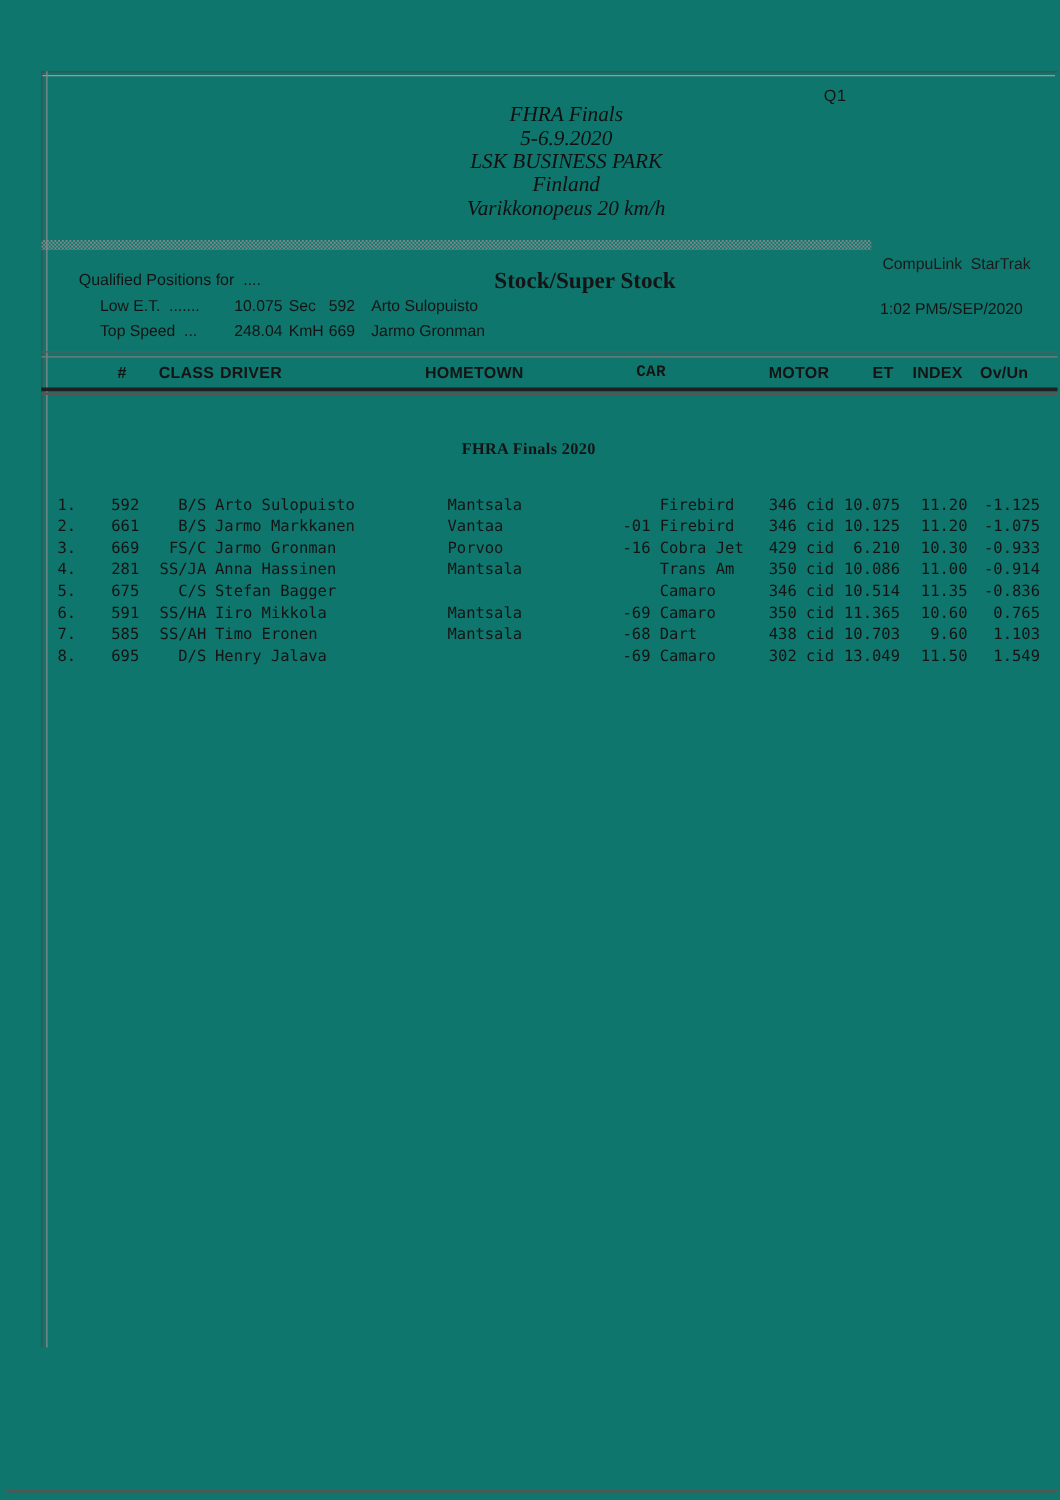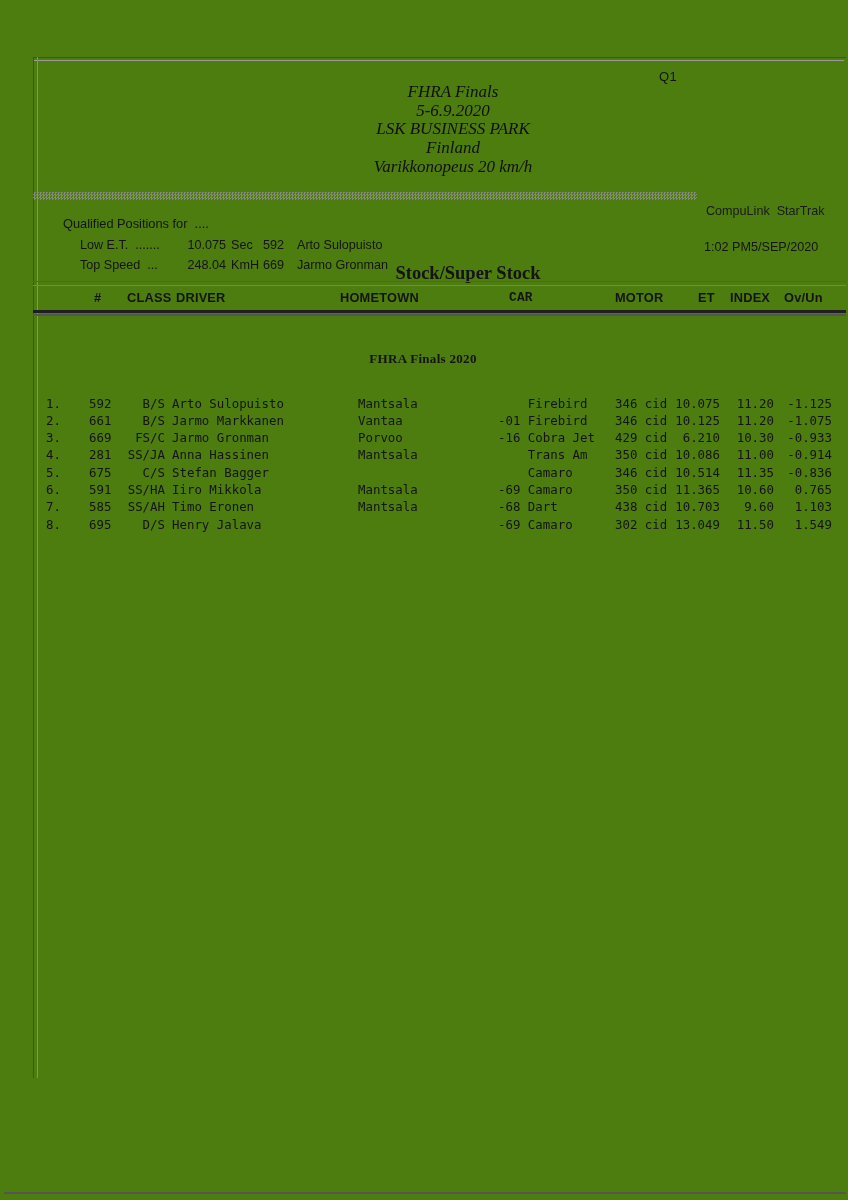--- a/index.html
+++ b/index.html
@@ -1,17 +1,17 @@
 <!DOCTYPE html>
 <html><head>
 <meta charset="utf-8">
 <title>Scanned results sheet</title>
 <style>
   html,body{margin:0;padding:0;background:#fff;}
-  .page{position:relative;width:848px;height:1200px;background:#4d7c0f;
+  .page{position:relative;width:848px;height:1200px;background:#0f766e;
         font-family:"Liberation Sans",sans-serif;color:#141414;overflow:hidden;}
 
   .ln{position:absolute;}
 
   
   .border-top-a{top:56.5px;left:33px;width:813px;height:1.5px;background:#4a4a4a;}
   .border-top-b{top:59.8px;left:33px;width:811px;height:1px;background:#9a9a9a;}
   .border-left-a{left:33px;top:57px;width:1.4px;height:1021px;background:#4a4a4a;}
   .border-left-b{left:36.6px;top:57px;width:1px;height:1021px;background:#8a8a8a;}
   .bottom-line{top:1192px;left:4px;width:842px;height:1.8px;background:#555;}
@@ -28,21 +28,21 @@
     text-align:center;font-family:"Liberation Serif",serif;font-style:italic;
     font-size:17px;line-height:18.7px;white-space:nowrap;color:#101010;}
 
   .halftone{position:absolute;top:192px;left:33px;width:664px;height:7.5px;
     background:conic-gradient(#8d8d8d 25%,transparent 0 50%,#8d8d8d 0 75%,transparent 0) 0 0/3px 3px;
     opacity:.85;}
   .compulink{position:absolute;left:706px;top:189px;font-size:12.6px;white-space:pre;color:#1a1a1a;margin-top:15px;}
 
   .qualified{position:absolute;left:63px;top:216px;font-size:12.8px;white-space:pre;}
   .class-title{position:absolute;left:468px;top:215px;transform:translateX(-50%);
-    font-family:"Liberation Serif",serif;font-weight:bold;font-size:18.5px;white-space:nowrap;margin-top:48px;}
+    font-family:"Liberation Serif",serif;font-weight:bold;font-size:18.5px;white-space:nowrap;}
 
   .stat-row{position:absolute;left:0;width:848px;height:15px;font-size:12.6px;}
   .stat-low{top:238px;} .stat-top{top:257.5px;padding-left:47px;}
   .st{position:absolute;top:0;white-space:pre;}
   .st-label{left:80px;}
   .st-value{left:158px;width:68px;text-align:right;}
   .st-unit{left:231px;}
   .st-num{left:263px;}
   .st-name{left:297px;}
   .clock{position:absolute;top:240px;left:683px;font-size:12.6px;white-space:pre;margin-left:21px;}

